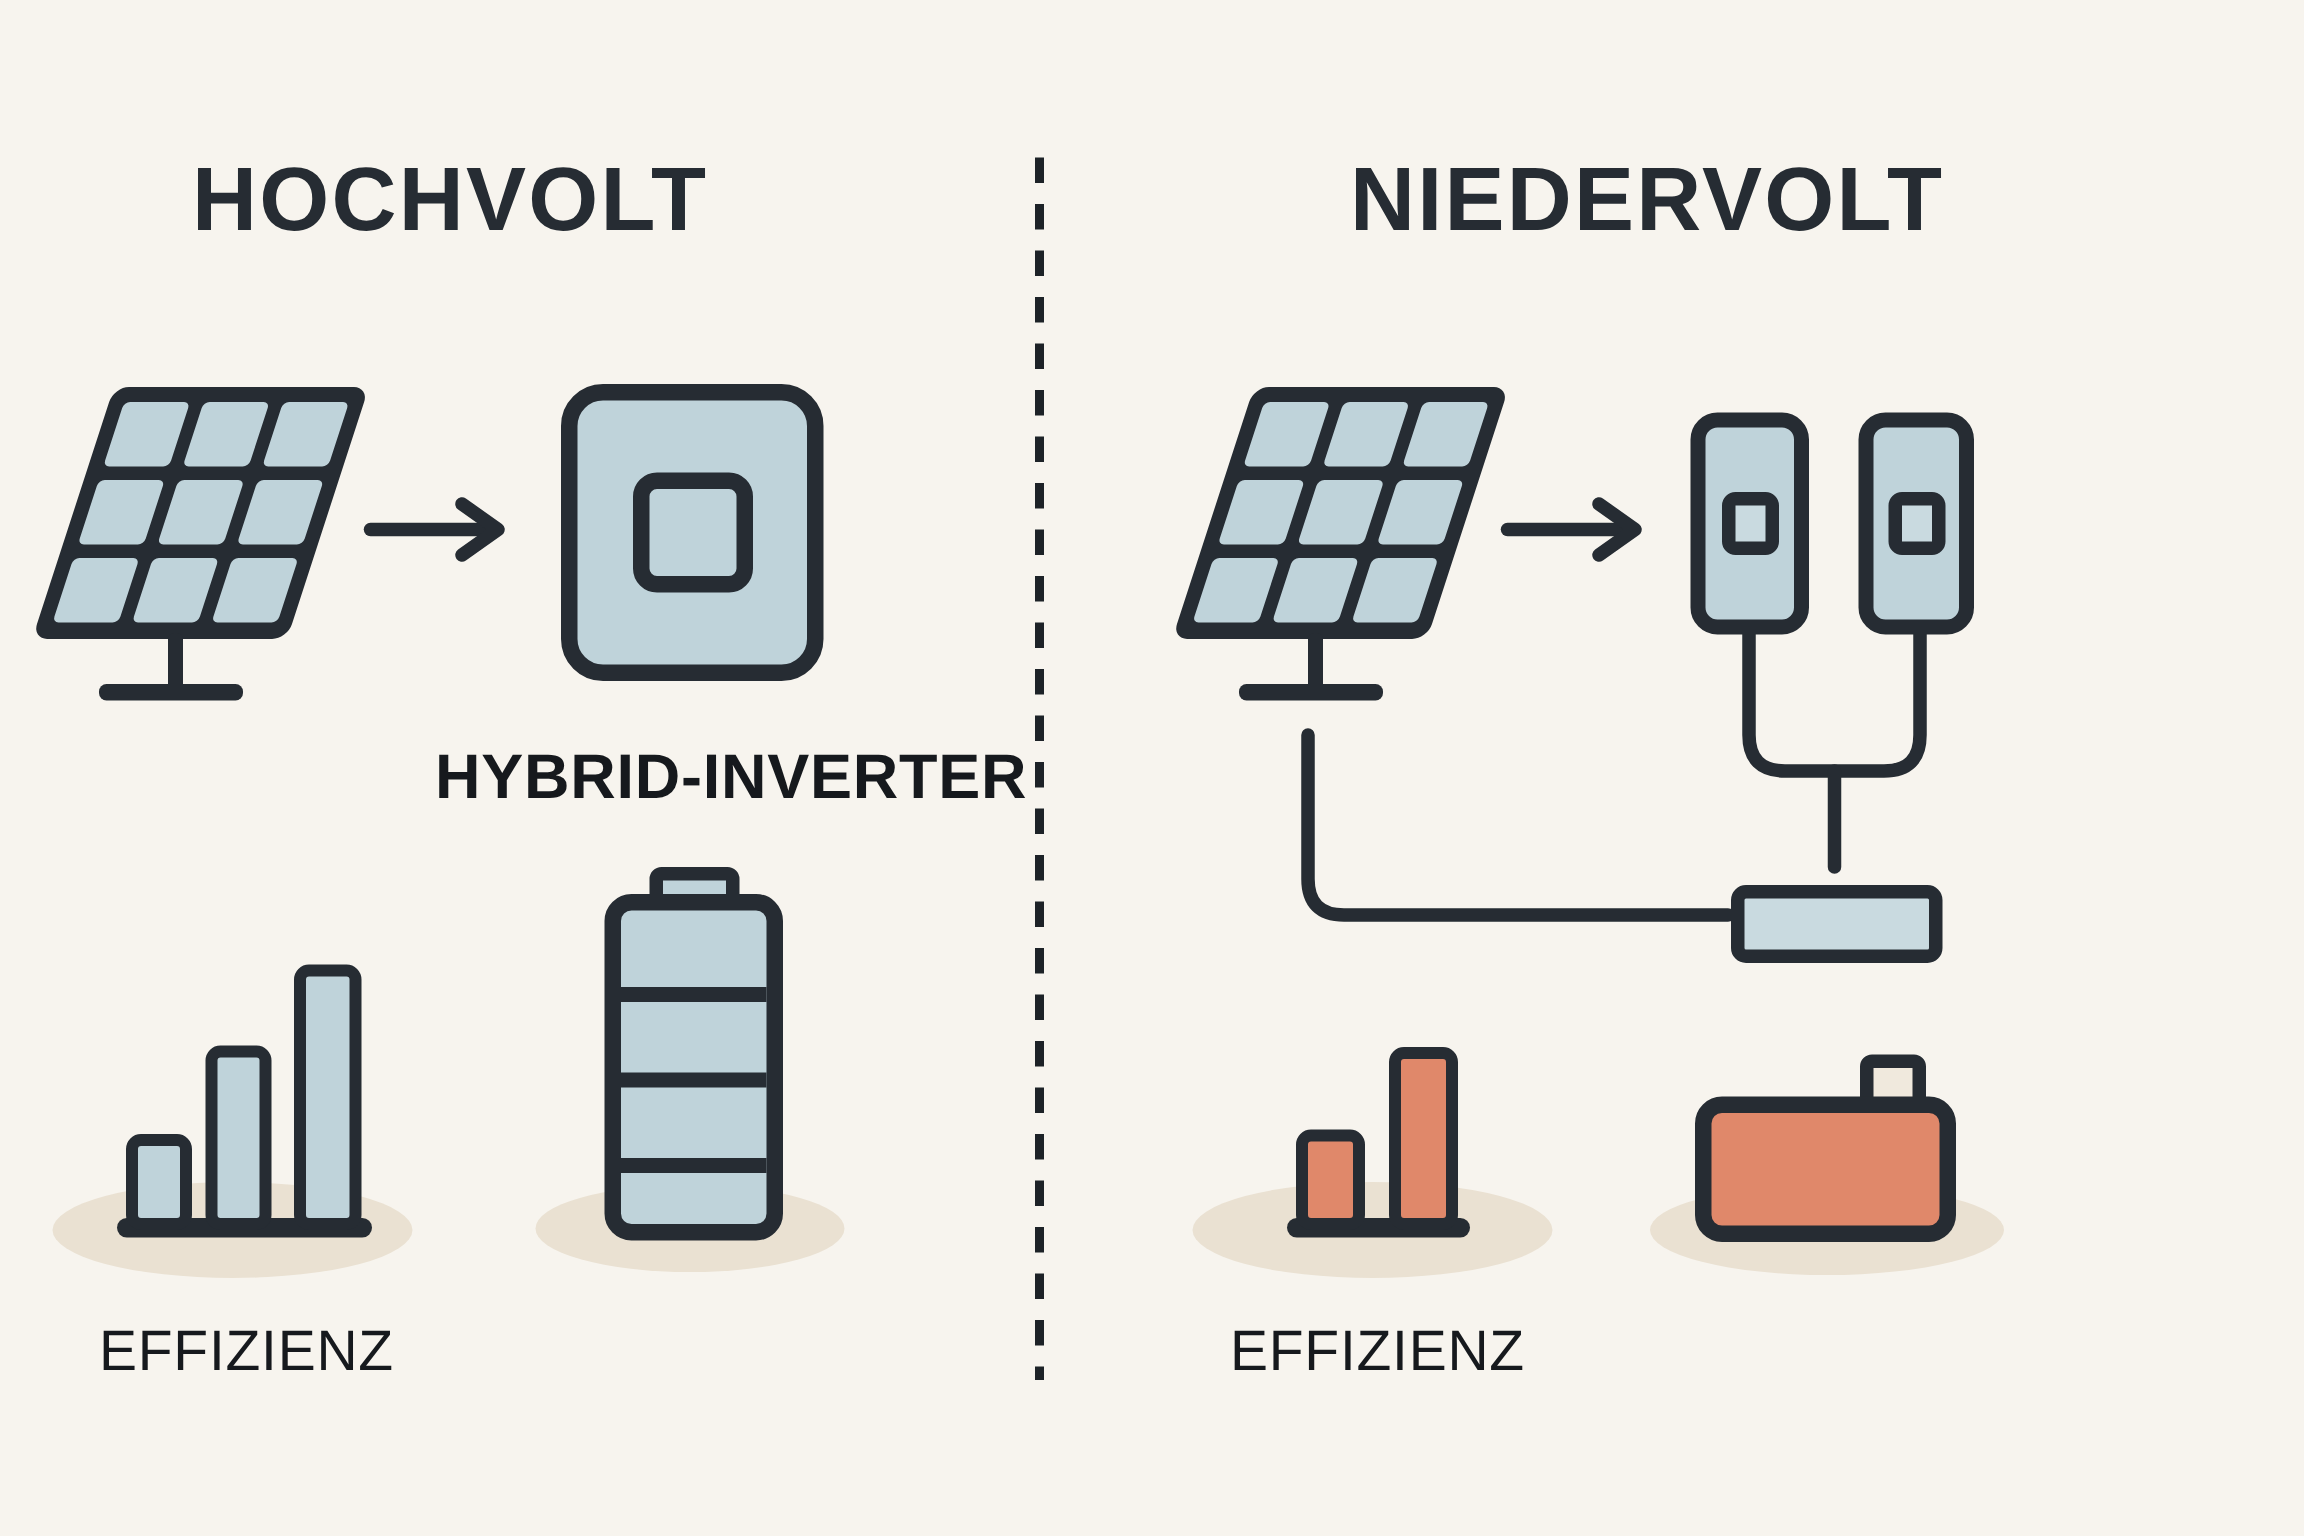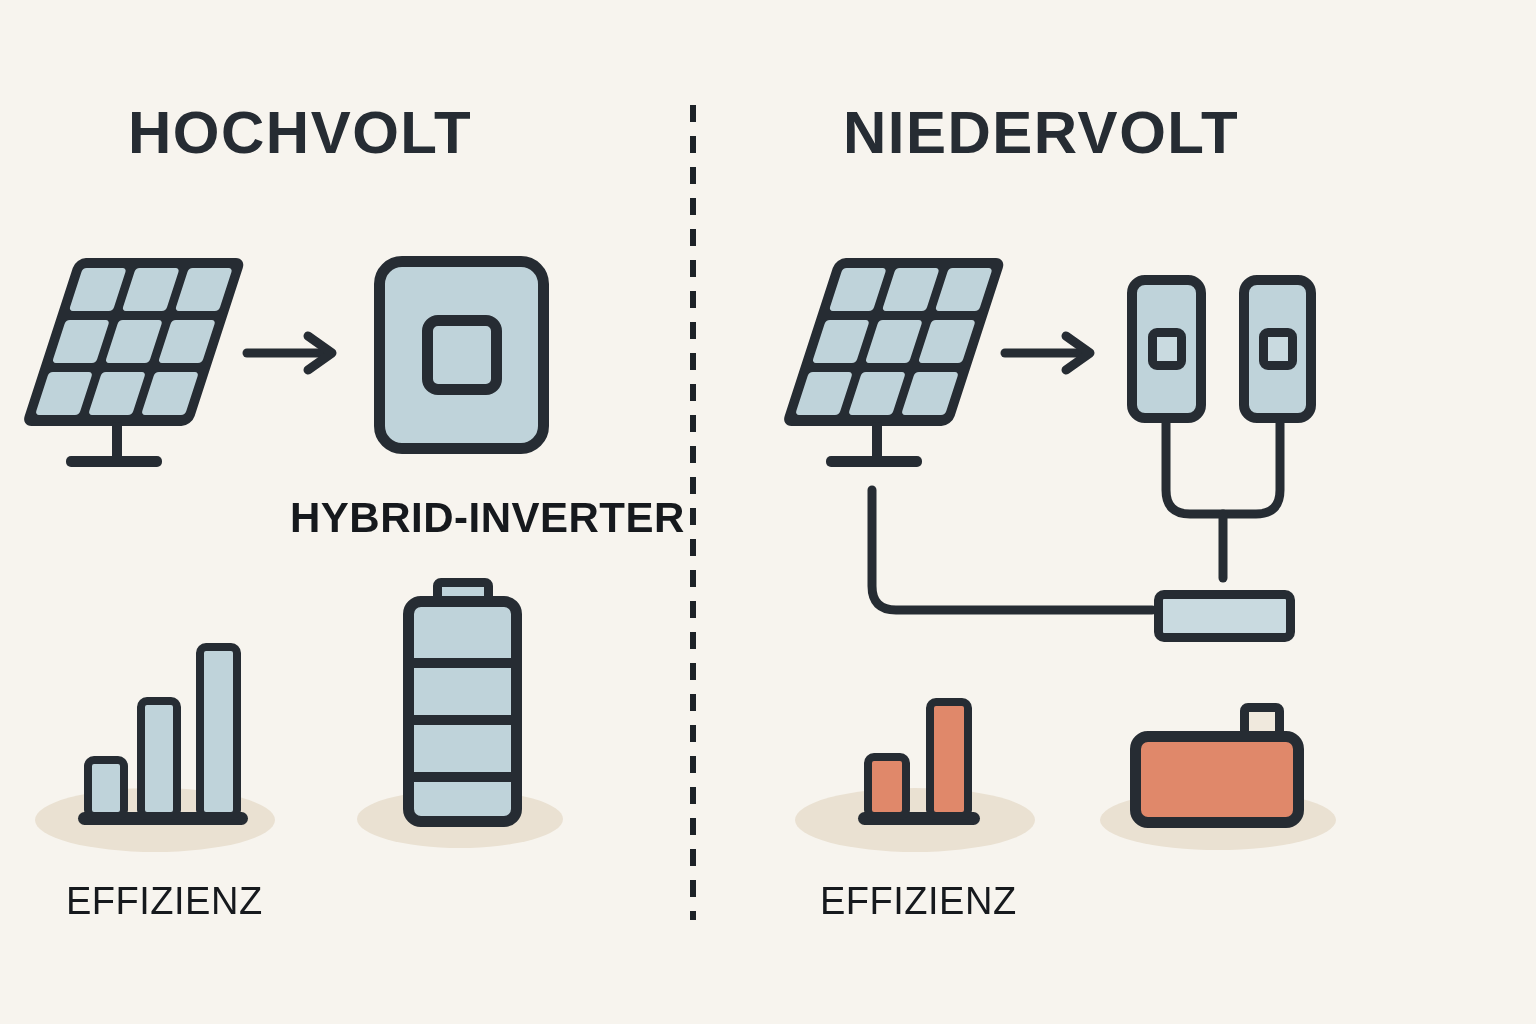--- a/index.html
+++ b/index.html
@@ -58,21 +58,21 @@
     border:9px solid var(--dark); border-radius:9px; background:var(--blue-light);
   }
   .batt-cap{box-sizing:border-box; border:9px solid var(--dark); border-radius:8px 8px 4px 4px;}
 </style>
 </head>
 <body>
 
 <div class="stage">
 
   <div class="abs title" style="left:128px; top:98px;">HOCHVOLT</div>
-  <div class="abs title" style="left:843px; top:98px;text-align:center;">NIEDERVOLT</div>
+  <div class="abs title" style="left:900px; top:98px;text-align:center;">NIEDERVOLT</div>
   <div class="abs sublabel" style="left:290px; top:494px; width:356px;">HYBRID-INVERTER</div>
   <div class="abs efflabel" style="left:66px; top:880px;">EFFIZIENZ</div>
   <div class="abs efflabel" style="left:820px; top:880px;">EFFIZIENZ</div>
 
   <div class="abs ellipse" style="left:35px;  top:788px; width:240px; height:64px;"></div>
   <div class="abs ellipse" style="left:357px; top:790px; width:206px; height:58px;"></div>
   <div class="abs ellipse" style="left:795px; top:788px; width:240px; height:64px;"></div>
   <div class="abs ellipse" style="left:1100px; top:790px; width:236px; height:60px;"></div>
 
   <svg class="abs" style="left:0; top:0;" width="1536" height="1024" viewBox="0 0 1536 1024">

